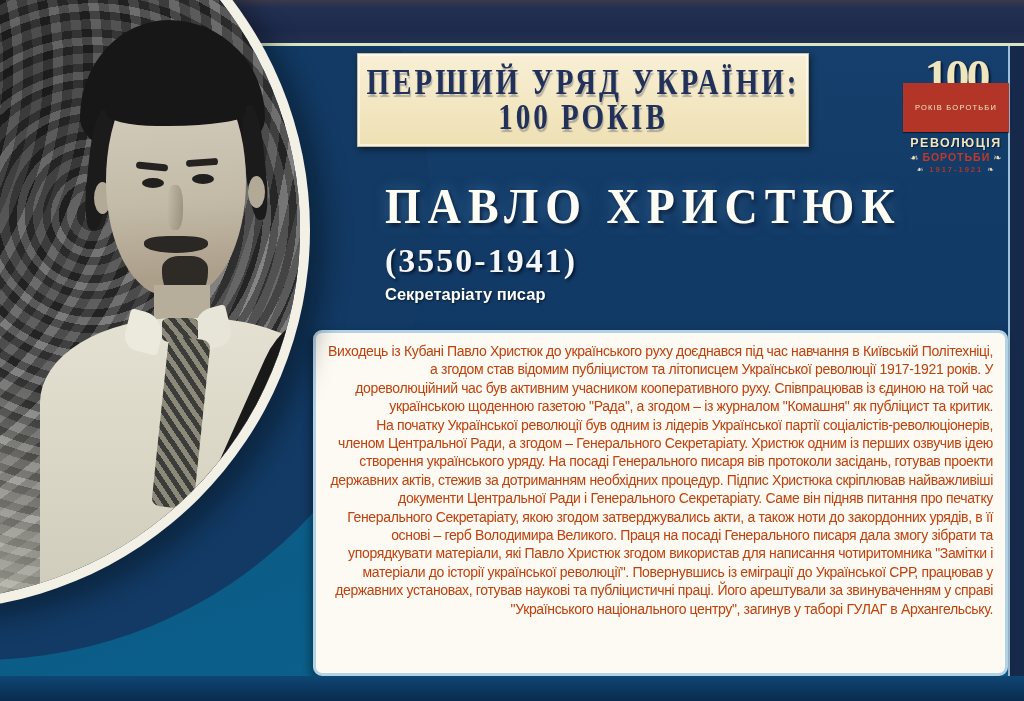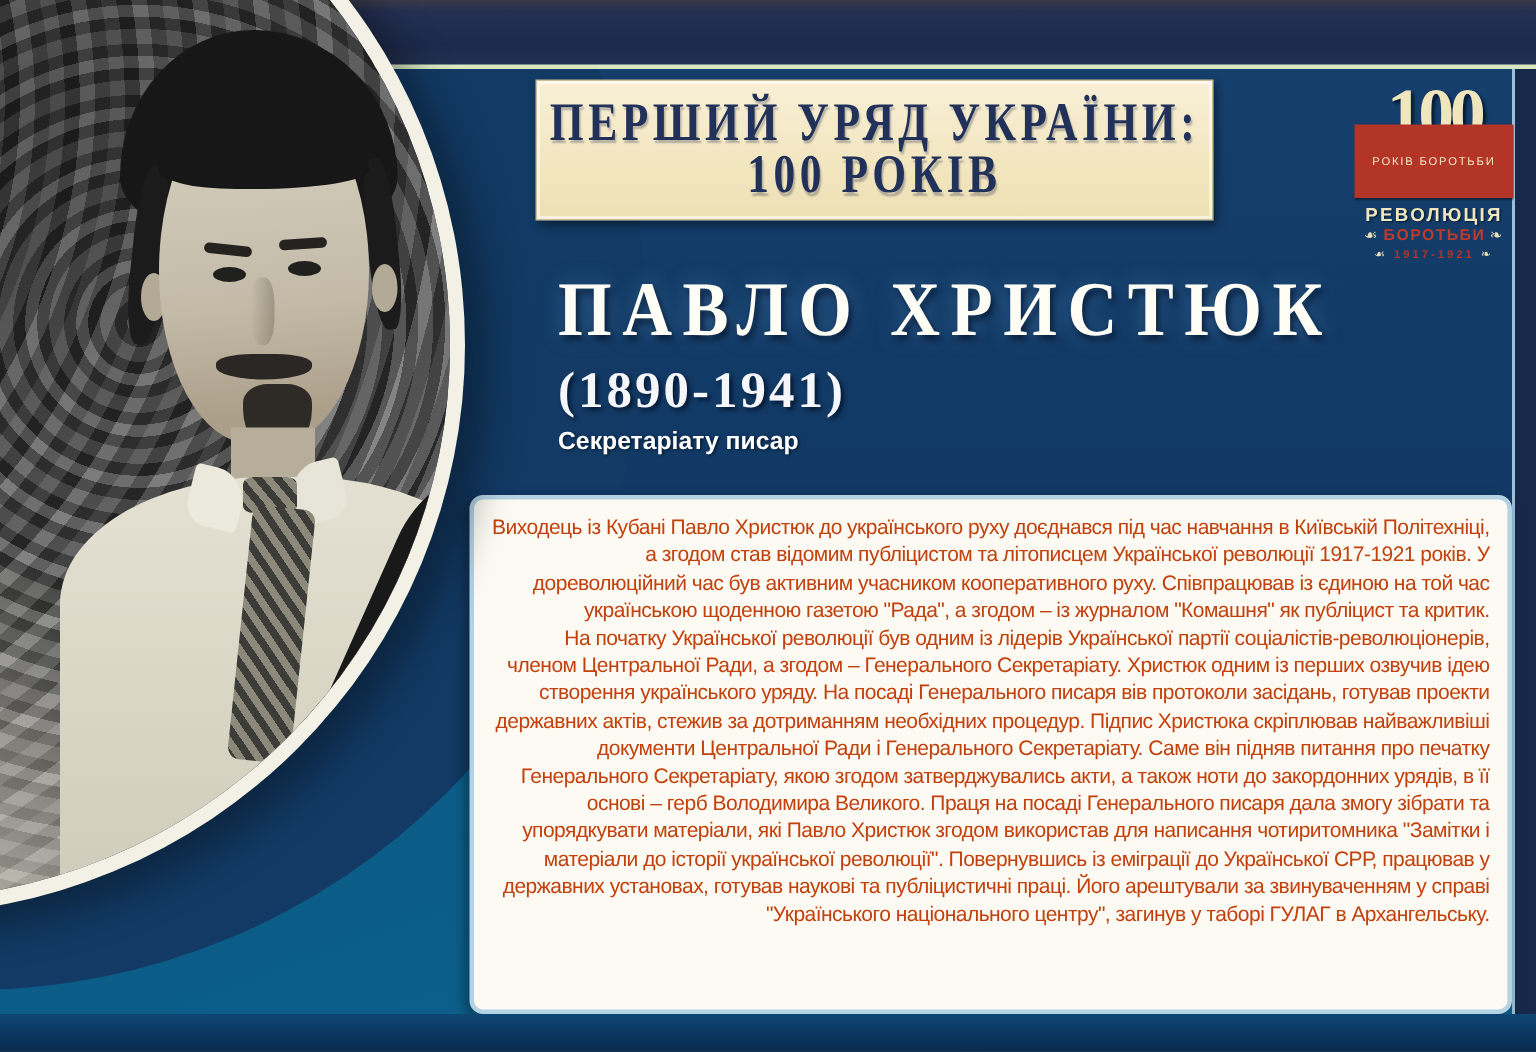--- a/index.html
+++ b/index.html
@@ -80,21 +80,21 @@
     display:flex;align-items:center;justify-content:center;gap:3px;white-space:nowrap;
   }
   .logo-flourish{color:#e8dfb6;font-size:10px;font-weight:normal;}
   .logo-years{
     margin-top:2px;color:#b23527;font-weight:bold;font-size:7.5px;letter-spacing:2px;
     display:flex;align-items:center;justify-content:center;gap:4px;
   }
   .logo-years .logo-flourish{font-size:8px;}
 
   
-  .person-block{position:absolute;left:372px;top:176px;width:640px;z-index:10;}
+  .person-block{position:absolute;left:385px;top:176px;width:640px;z-index:10;}
   .person-name{
     font-family:"Liberation Serif",serif;font-weight:bold;font-size:46px;line-height:54px;
     color:#fdfdf6;letter-spacing:7px;transform:scaleY(1.12);transform-origin:left top;
     text-shadow:2px 3px 4px rgba(0,10,30,.65),0 0 14px rgba(120,180,230,.35);
     white-space:nowrap;
   }
   .person-years{
     margin-top:12px;font-family:"Liberation Serif",serif;font-weight:bold;font-size:34px;
     color:#f5f6fa;letter-spacing:2px;text-shadow:2px 2px 3px rgba(0,10,30,.7);
   }
@@ -186,21 +186,21 @@
     </div>
     <div class="logo-years">
       <span class="logo-flourish">☙</span>
       <span>1917-1921</span>
       <span class="logo-flourish">❧</span>
     </div>
   </div>
 
   <div class="person-block">
     <div class="person-name">ПАВЛО ХРИСТЮК</div>
-    <div class="person-years">(1890-1941)</div>
+    <div class="person-years">(3550-1941)</div>
     <div class="person-role">Секретаріату писар</div>
   </div>
 
   <div class="panel">
     <p>Виходець із Кубані Павло Христюк до українського руху доєднався під час навчання в Київській Політехніці, а згодом став відомим публіцистом та літописцем Української революції 1917-1921 років. У дореволюційний час був активним учасником кооперативного руху. Співпрацював із єдиною на той час українською щоденною газетою "Рада", а згодом – із журналом "Комашня" як публіцист та критик.</p>
     <p>На початку Української революції був одним із лідерів Української партії соціалістів-революціонерів, членом Центральної Ради, а згодом – Генерального Секретаріату. Христюк одним із перших озвучив ідею створення українського уряду. На посаді Генерального писаря вів протоколи засідань, готував проекти державних актів, стежив за дотриманням необхідних процедур. Підпис Христюка скріплював найважливіші документи Центральної Ради і Генерального Секретаріату. Саме він підняв питання про печатку Генерального Секретаріату, якою згодом затверджувались акти, а також ноти до закордонних урядів, в її основі – герб Володимира Великого. Праця на посаді Генерального писаря дала змогу зібрати та упорядкувати матеріали, які Павло Христюк згодом використав для написання чотиритомника "Замітки і матеріали до історії української революції". Повернувшись із еміграції до Української СРР, працював у державних установах, готував наукові та публіцистичні праці. Його арештували за звинуваченням у справі "Українського національного центру", загинув у таборі ГУЛАГ в Архангельську.</p>
   </div>
 
   <div class="photo">
     <div class="p-hair"></div>

